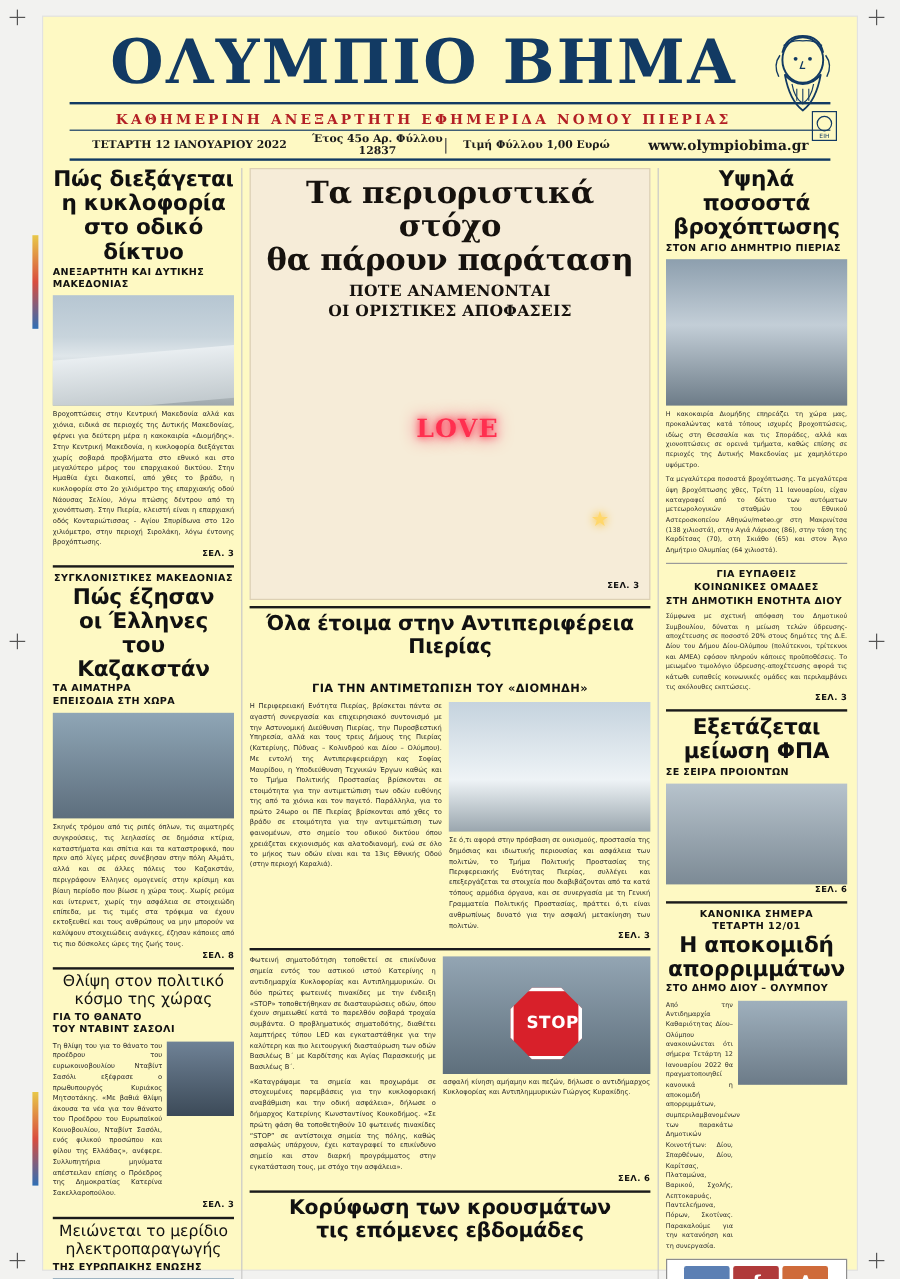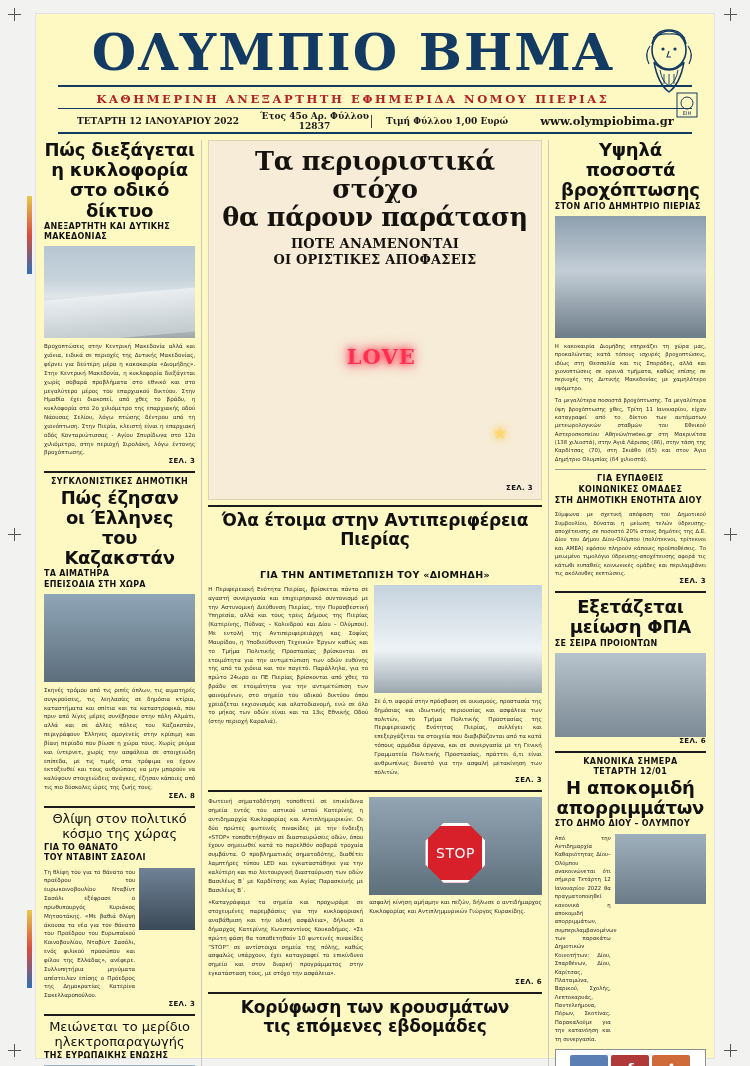--- a/index.html
+++ b/index.html
@@ -139,21 +139,21 @@
   }
   .sub-c{
     text-align:center;font-size:9.5px;font-weight:bold;letter-spacing:.3px;
     margin-top:20px;color:#111;
   }
   .two{display:flex;gap:6px;margin-top:5px;}
   .stop-sign{
     position:absolute;left:50%;top:26%;transform:translateX(-50%);
     width:54px;height:54px;background:#d8202a;border:3px solid #fff;
     clip-path:polygon(30% 0,70% 0,100% 30%,100% 70%,70% 100%,30% 100%,0 70%,0 30%);
-    color:#fff;font-weight:normal;font-size:14px;text-align:center;line-height:54px;
+    color:#fff;font-weight:bold;font-size:14px;text-align:right;line-height:54px;
     letter-spacing:.5px;
   }
 
   
   .ad{border:1px solid #8e8e8e;padding:5px 6px 6px 6px;background:#fff;}
   .ad-icons{display:flex;gap:3px;justify-content:center;margin-bottom:3px;}
   .ad-ic{width:38px;height:30px;border-radius:2px;display:flex;align-items:center;
     justify-content:center;color:#fff;font-size:17px;font-weight:bold;}
 
   .cap-right{font-size:5.4px;line-height:1.55;text-align:justify;color:#2a2a2a;}
@@ -216,21 +216,21 @@
         <div class="sub-sm" style="white-space:pre-line">ΑΝΕΞΑΡΤΗΤΗ ΚΑΙ ΔΥΤΙΚΗΣ
 ΜΑΚΕΔΟΝΙΑΣ</div>
         <div class="ph snowroad" style="height:92px;margin-top:4px"></div>
         <div class="body" style="margin-top:4px">Βροχοπτώσεις στην Κεντρική Μακεδονία αλλά και χιόνια, ειδικά σε περιοχές της Δυτικής Μακεδονίας, φέρνει για δεύτερη μέρα η κακοκαιρία «Διομήδης». Στην Κεντρική Μακεδονία, η κυκλοφορία διεξάγεται χωρίς σοβαρά προβλήματα στο εθνικό και στο μεγαλύτερο μέρος του επαρχιακού δικτύου. Στην Ημαθία έχει διακοπεί, από χθες το βράδυ, η κυκλοφορία στο 2ο χιλιόμετρο της επαρχιακής οδού Νάουσας Σελίου, λόγω πτώσης δέντρου από τη χιονόπτωση. Στην Πιερία, κλειστή είναι η επαρχιακή οδός Κονταριώτισσας - Αγίου Σπυρίδωνα στο 12ο χιλιόμετρο, στην περιοχή Σιρολάκη, λόγω έντονης βροχόπτωσης.</div>
         <div class="sel">ΣΕΛ. 3</div>
       </div>
 
       <div class="hr-thick"></div>
 
       <div class="blk">
-        <div class="kicker">ΣΥΓΚΛΟΝΙΣΤΙΚΕΣ ΔΗΜΟΤΙΚΗ</div>
+        <div class="kicker">ΣΥΓΚΛΟΝΙΣΤΙΚΕΣ ΜΑΚΕΔΟΝΙΑΣ</div>
         <div class="hl-sm" style="white-space:pre-line">Πώς έζησαν
 οι Έλληνες
 του Καζακστάν</div>
         <div class="sub-sm" style="white-space:pre-line">ΤΑ ΑΙΜΑΤΗΡΑ
 ΕΠΕΙΣΟΔΙΑ ΣΤΗ ΧΩΡΑ</div>
         <div class="ph award" style="height:88px;margin-top:4px"></div>
         <div class="body" style="margin-top:4px">Σκηνές τρόμου από τις ριπές όπλων, τις αιματηρές συγκρούσεις, τις λεηλασίες σε δημόσια κτίρια, καταστήματα και σπίτια και τα καταστροφικά, που πριν από λίγες μέρες συνέβησαν στην πόλη Αλμάτι, αλλά και σε άλλες πόλεις του Καζακστάν, περιγράφουν Έλληνες ομογενείς στην κρίσιμη και βίαιη περίοδο που βίωσε η χώρα τους. Χωρίς ρεύμα και ίντερνετ, χωρίς την ασφάλεια σε στοιχειώδη επίπεδα, με τις τιμές στα τρόφιμα να έχουν εκτοξευθεί και τους ανθρώπους να μην μπορούν να καλύψουν στοιχειώδεις ανάγκες, έζησαν κάποιες από τις πιο δύσκολες ώρες της ζωής τους.</div>
         <div class="sel">ΣΕΛ. 8</div>
       </div>
 

